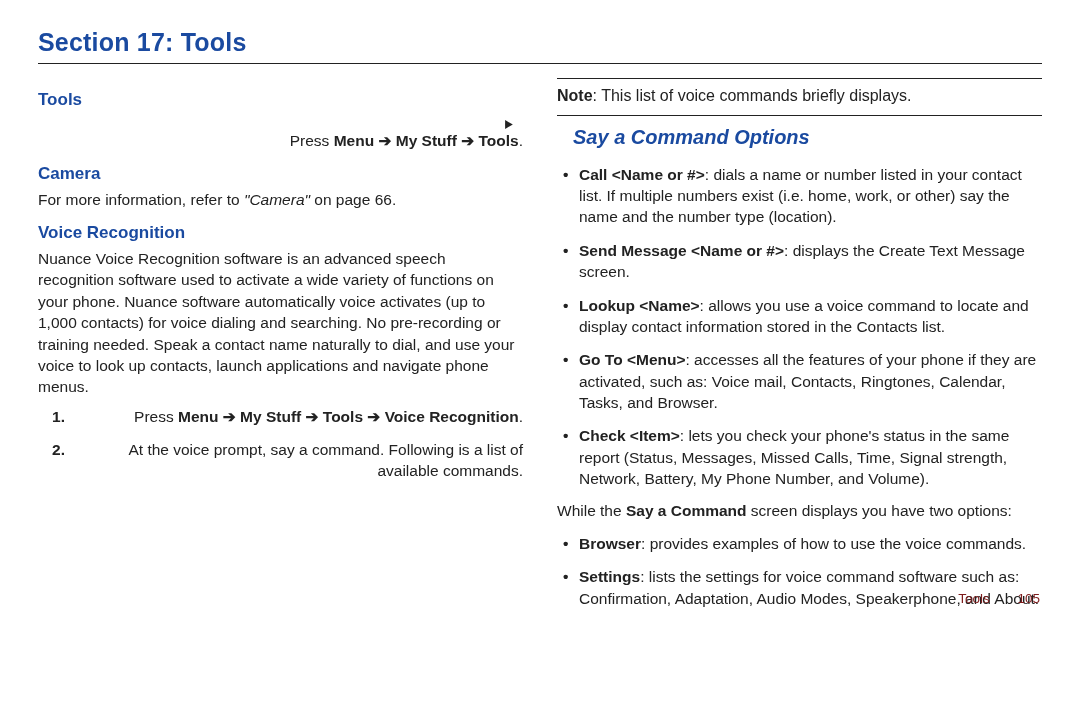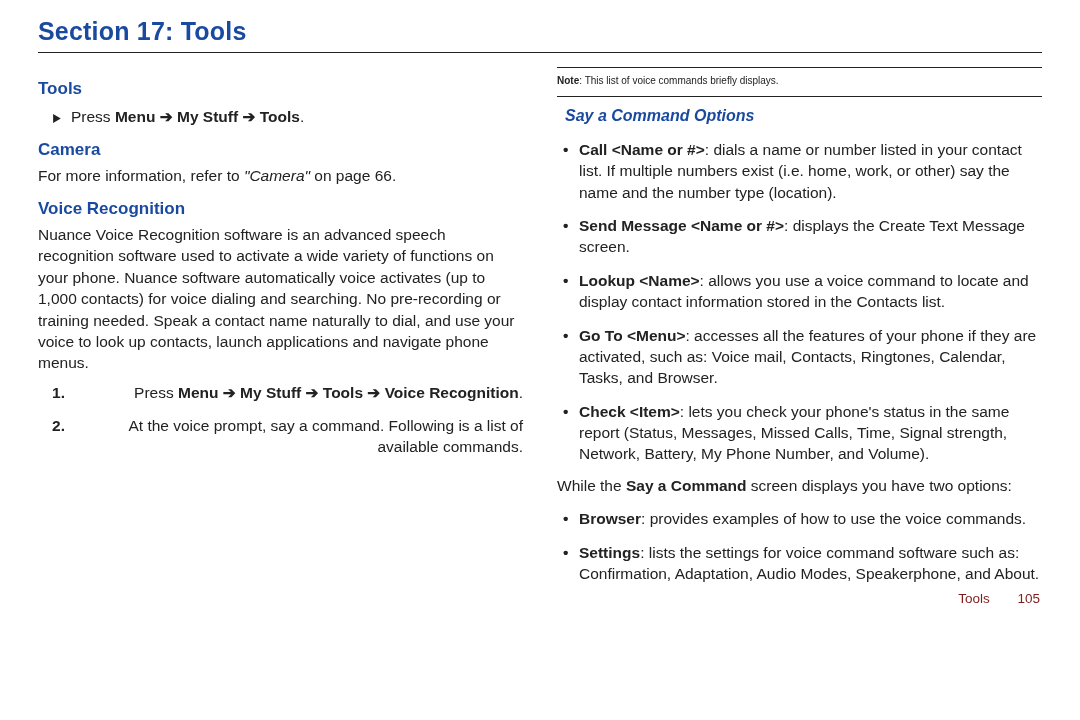--- a/index.html
+++ b/index.html
@@ -8,21 +8,21 @@
     width: 1080px;
     height: 720px;
     background: #fff;
     font-family: Arial, Helvetica, sans-serif;
     color: #222;
   }
   .page {
     box-sizing: border-box;
     width: 1080px;
     height: 628px;
-    padding: 17px 38px 24px 38px;
+    padding: 28px 38px 24px 38px;
     position: relative;
   }
   .section-title {
     font-size: 25px;
     font-weight: 700;
     color: #1a4aa0;
     margin: 0 0 6px 0;
     letter-spacing: 0.2px;
   }
   .hr {
@@ -39,32 +39,33 @@
     font-size: 15.5px;
     line-height: 1.38;
   }
   .h2 {
     font-size: 17px;
     font-weight: 700;
     color: #1a4aa0;
     margin: 10px 0 4px 0;
   }
   .h3 {
-    font-size: 16px;
+    font-size: 20px;
     font-weight: 700;
     font-style: italic;
     color: #1a4aa0;
-    margin: 8px 0 6px 8px;
+    margin: 8px 0 6px 16px;
   }
   p { margin: 0 0 6px 0; }
 
   .bullet-row {
     display: flex;
-    align-items: center;
+    align-items: flex-end;
     margin: 6px 0 2px 14px;
+    flex-direction: column;
   }
   .chev {
     display: inline-block;
     margin-right: 8px;
     margin-top: 2px;
   }
   .chev svg { display: block; }
 
   ol.numlist {
     margin: 6px 0 0 42px;
@@ -83,21 +84,21 @@
     font-weight: 700;
     position: absolute;
     left: -28px;
   }
 
   .note-box {
     border-top: 1.3px solid #222;
     border-bottom: 1.3px solid #222;
     padding: 6px 0 8px 0;
     margin: 0 0 8px 0;
-    font-size: 10px;
+    font-size: 16px;
   }
   .note-box .nb-label { font-weight: 700; }
 
   ul.dotlist {
     margin: 4px 0 0 6px;
     padding: 0;
     list-style: none;
   }
   ul.dotlist > li {
     position: relative;

